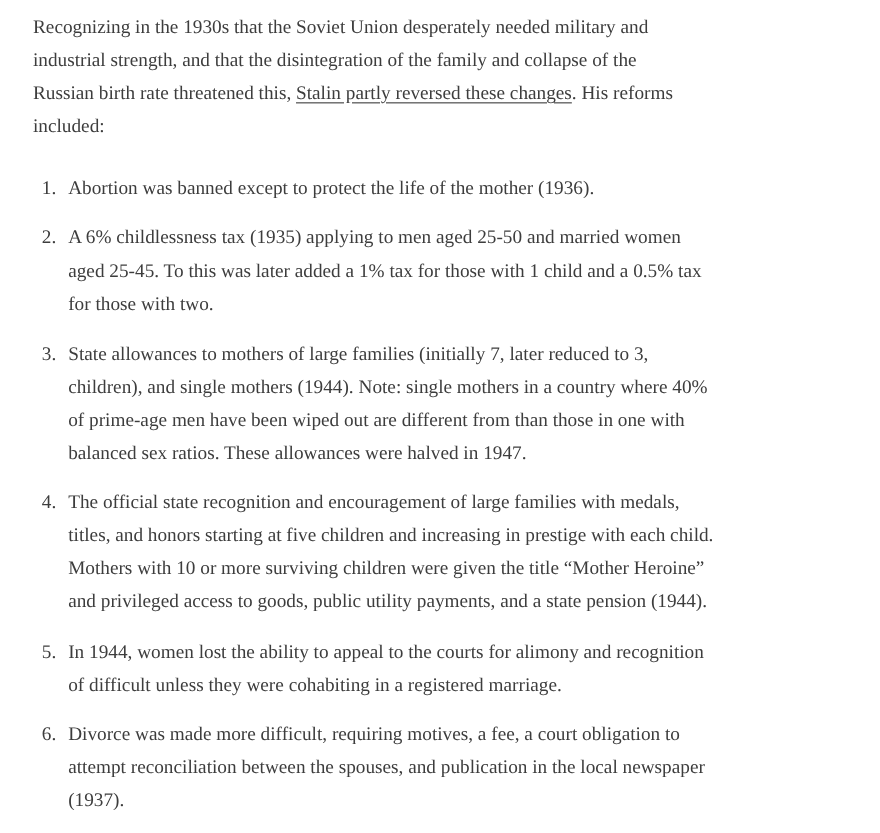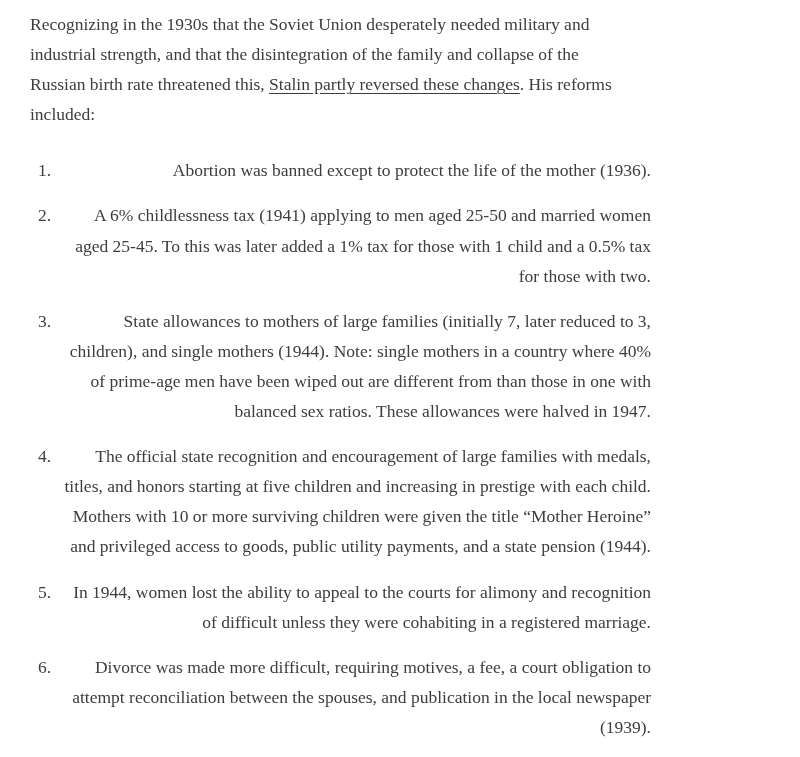--- a/index.html
+++ b/index.html
@@ -36,50 +36,49 @@
   .reforms-list li {
     display: flex;
     margin: 0 0 15px 0;
   }
   .reforms-list .marker {
     flex: 0 0 24px;
     width: 24px;
   }
   .reforms-list .item-text {
     flex: 1;
-    text-align: right;
   }
 </style>
 </head>
 <body>
 
 <div class="page">
 
   <p class="intro"><span>Recognizing in the 1930s that the Soviet Union desperately needed military and industrial strength, and that the disintegration of the family and collapse of the Russian birth rate threatened this, </span><a class="inline-link">Stalin partly reversed these changes</a><span>. His reforms included:</span></p>
 
   <ol class="reforms-list">
     <li>
       <span class="marker">1.</span>
       <span class="item-text">Abortion was banned except to protect the life of the mother (1936).</span>
     </li>
     <li>
       <span class="marker">2.</span>
-      <span class="item-text">A 6% childlessness tax (1941) applying to men aged 25-50 and married women aged 25-45. To this was later added a 1% tax for those with 1 child and a 0.5% tax for those with two.</span>
+      <span class="item-text">A 6% childlessness tax (1935) applying to men aged 25-50 and married women aged 25-45. To this was later added a 1% tax for those with 1 child and a 0.5% tax for those with two.</span>
     </li>
     <li>
       <span class="marker">3.</span>
       <span class="item-text">State allowances to mothers of large families (initially 7, later reduced to 3, children), and single mothers (1944). Note: single mothers in a country where 40% of prime-age men have been wiped out are different from than those in one with balanced sex ratios. These allowances were halved in 1947.</span>
     </li>
     <li>
       <span class="marker">4.</span>
       <span class="item-text">The official state recognition and encouragement of large families with medals, titles, and honors starting at five children and increasing in prestige with each child. Mothers with 10 or more surviving children were given the title “Mother Heroine” and privileged access to goods, public utility payments, and a state pension (1944).</span>
     </li>
     <li>
       <span class="marker">5.</span>
       <span class="item-text">In 1944, women lost the ability to appeal to the courts for alimony and recognition of difficult unless they were cohabiting in a registered marriage.</span>
     </li>
     <li>
       <span class="marker">6.</span>
-      <span class="item-text">Divorce was made more difficult, requiring motives, a fee, a court obligation to attempt reconciliation between the spouses, and publication in the local newspaper (1939).</span>
+      <span class="item-text">Divorce was made more difficult, requiring motives, a fee, a court obligation to attempt reconciliation between the spouses, and publication in the local newspaper (1937).</span>
     </li>
   </ol>
 
 </div>
 
 </body></html>

